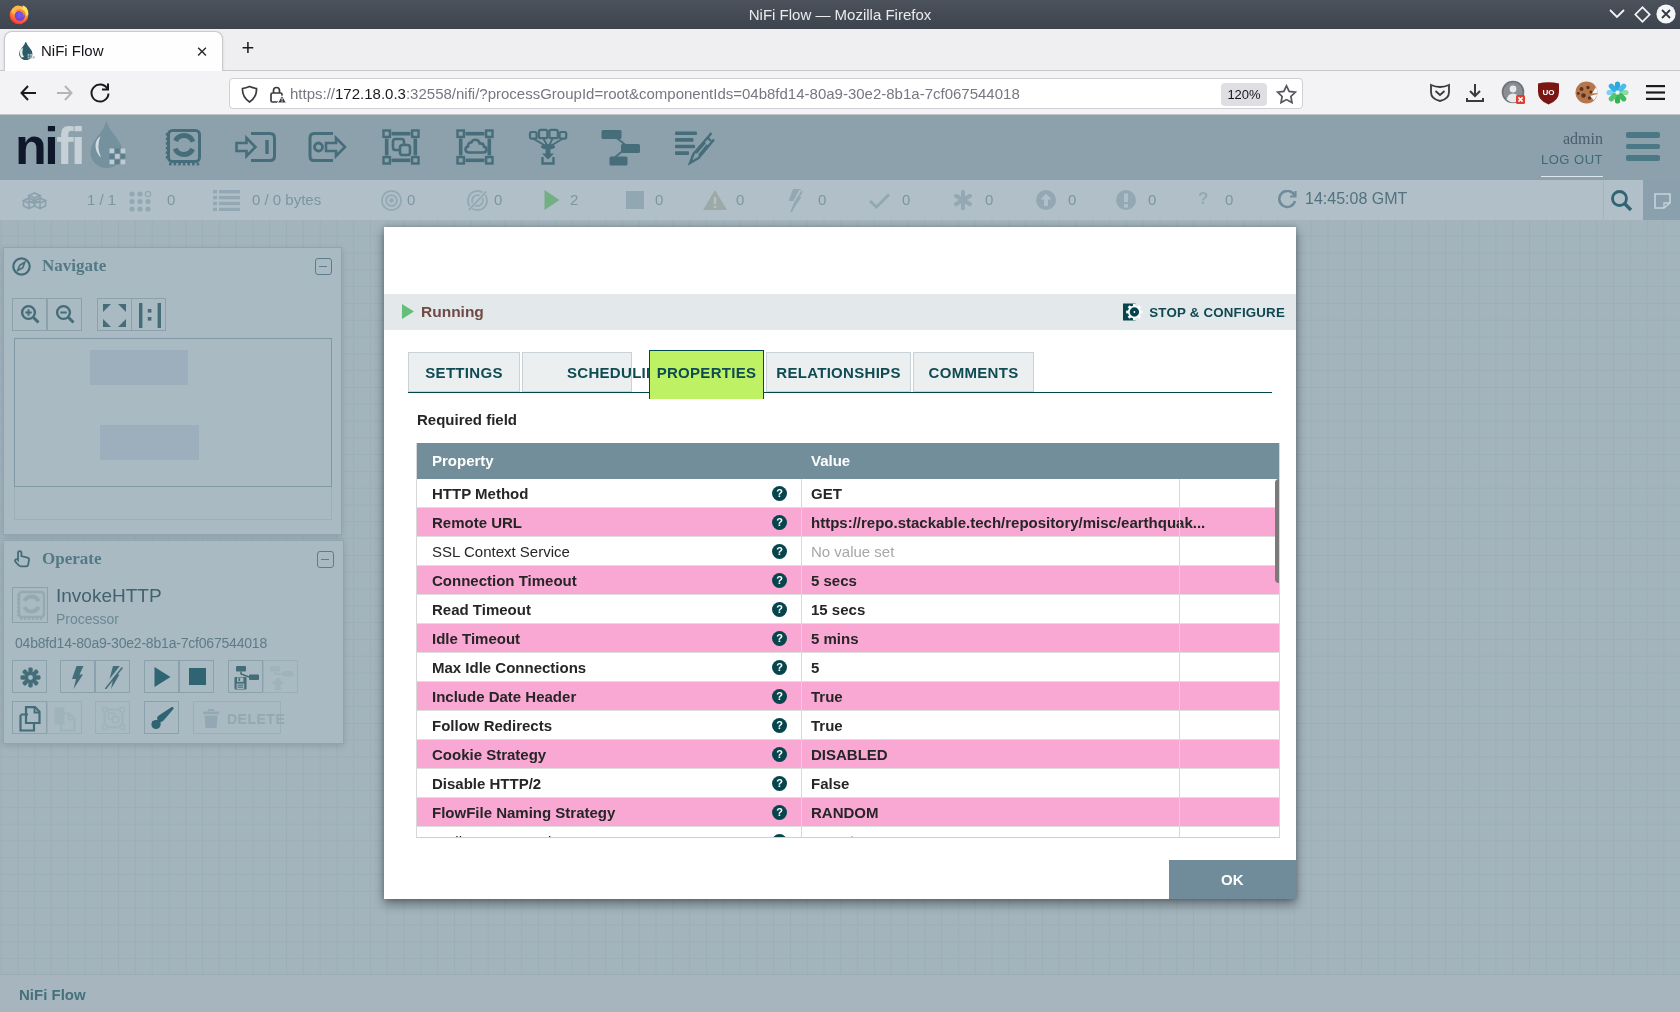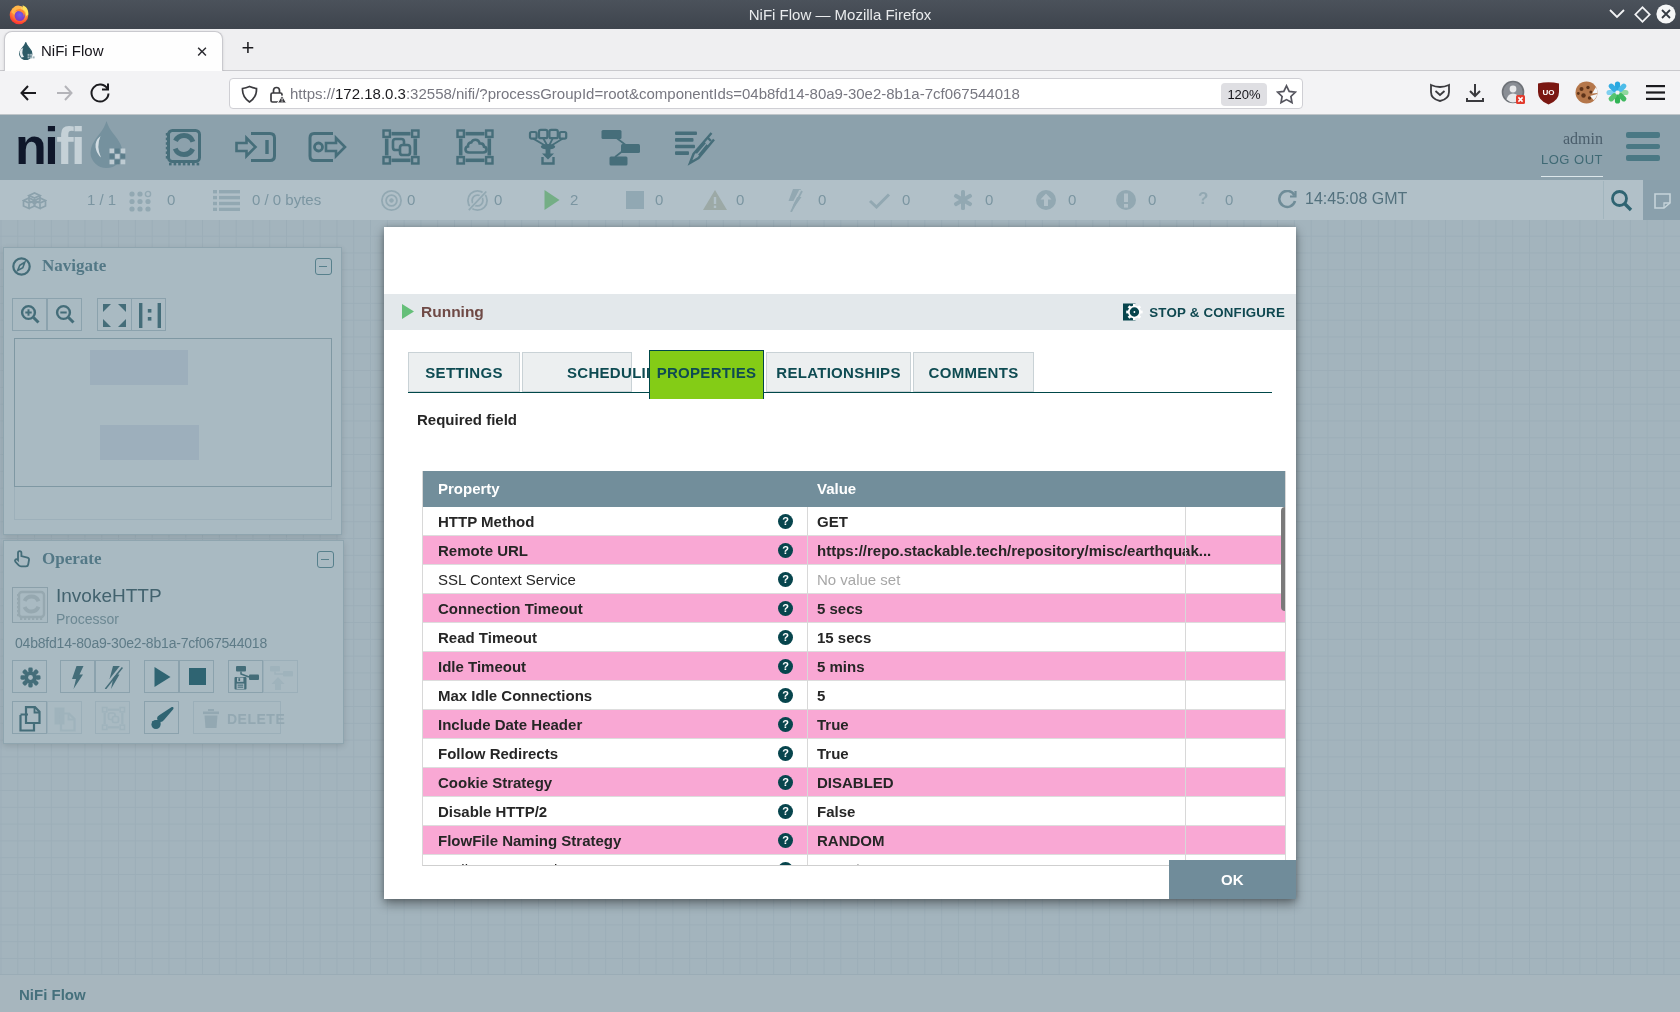--- a/index.html
+++ b/index.html
@@ -70,24 +70,24 @@
 
 
 #modal { position:absolute; left:384px; top:227px; width:912px; height:672px; background:#FFFFFF; box-shadow:0 5px 10px rgba(0,0,0,0.4), 0 0 5px rgba(0,0,0,0.18); }
 #mhead { position:absolute; left:0; top:0; width:912px; height:67px; background:#728E9B; }
 #mhead span { position:absolute; left:25px; top:21px; font-family:"Liberation Serif",serif; font-weight:bold; font-size:24px; color:#FFFFFF; }
 #mstatus { position:absolute; left:0; top:67px; width:912px; height:36px; background:#E3E8EB; }
 #mrun { position:absolute; left:37px; top:9px; font-size:15.5px; font-weight:bold; color:#6F4A46; }
 #mstopcfg { position:absolute; right:11px; top:8px; display:flex; align-items:center; gap:6px; font-size:13.3px; font-weight:bold; color:#0F4850; letter-spacing:0.2px;}
 .tab { position:absolute; top:125px; height:40px; background:#ECEFF0; border:1px solid #C9D2D6; color:#0E4B52; font-weight:bold; font-size:15px; text-align:center; letter-spacing:0.3px;}
 .tab div { margin-top:11px; }
-#tabactive { position:absolute; top:123px; height:49px; background:#84cc16; border:1px solid #004849; border-bottom:none; z-index:2;}
+#tabactive { position:absolute; top:123px; height:49px; background:#bef264; border:1px solid #004849; border-bottom:none; z-index:2;}
 #tabline { position:absolute; left:24px; top:164.5px; width:864px; height:1px; background:#004849; }
 #reqfield { position:absolute; left:33px; top:184px; font-size:15px; font-weight:bold; color:#262626; }
-#ptable { position:absolute; left:38px; top:216px; width:864px; height:395px; border-left:1px solid #D8D8D8; border-right:1px solid #D8D8D8; border-bottom:1px solid #CFCFCF; overflow:hidden;margin-top:28px;}
+#ptable { position:absolute; left:32px; top:216px; width:864px; height:395px; border-left:1px solid #D8D8D8; border-right:1px solid #D8D8D8; border-bottom:1px solid #CFCFCF; overflow:hidden;}
 #pthead { position:absolute; left:0; top:0; width:862px; height:36px; background:#728E9B; color:#FFFFFF; font-weight:bold; font-size:15px; }
 #pthead .c1 { position:absolute; left:15px; top:9px; } #pthead .c2 { position:absolute; left:394px; top:9px; }
 .prow { position:absolute; left:0; width:862px; height:29px; border-bottom:1px solid #DDDDDD; font-size:15px; color:#262626;}
 .prow.alt { background:#f9a8d4; }
 .prow .nm { position:absolute; left:15px; top:6px; font-weight:bold; }
 .prow .nm.opt { font-weight:normal; }
 .prow .vl { position:absolute; left:394px; top:6px; font-weight:bold; white-space:nowrap; }
 .prow .vl.nv { font-weight:normal; color:#A7A7A7; }
 .prow .qm { position:absolute; left:355px; top:7px; width:15px; height:15px; background:#07454D; border-radius:50%; color:#FFF; font-size:11px; font-weight:bold; text-align:center; line-height:15px;}
 .vline1 { position:absolute; left:384px; top:36px; width:1px; height:359px; background:#D8D8D8; }

